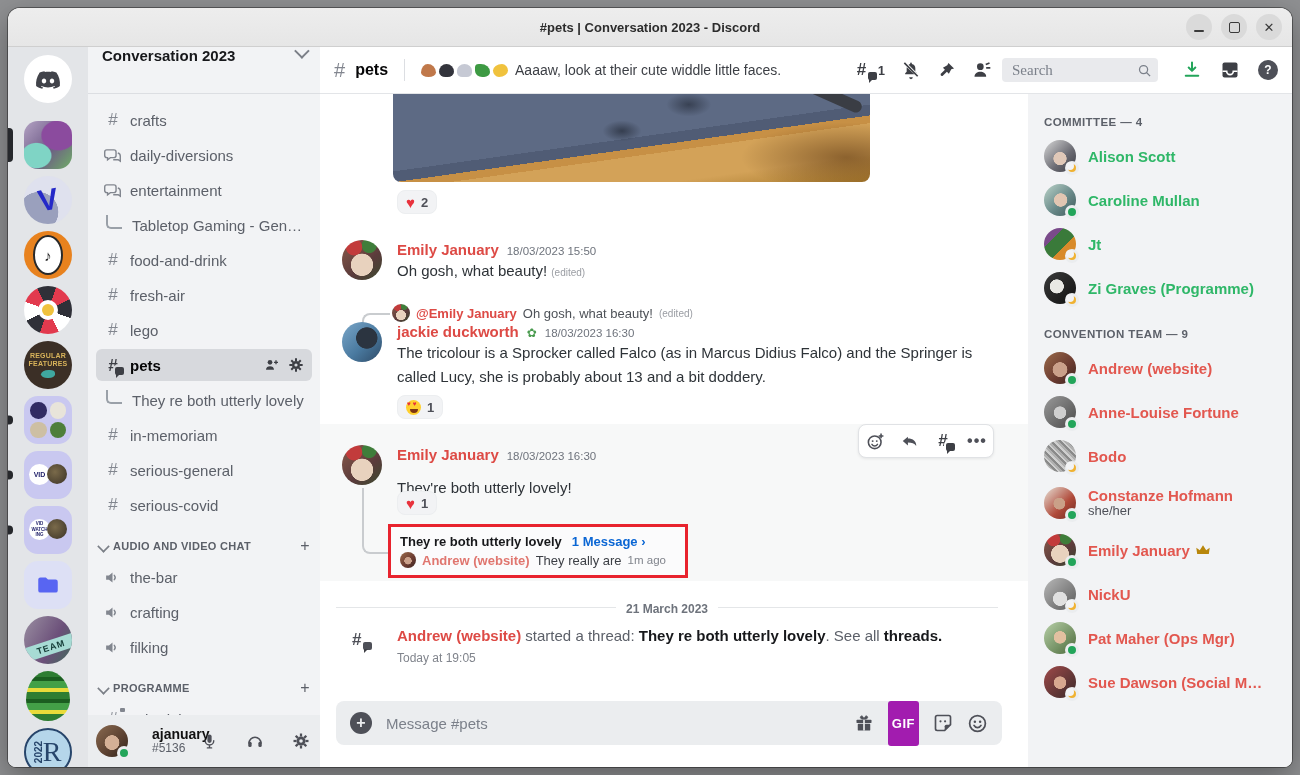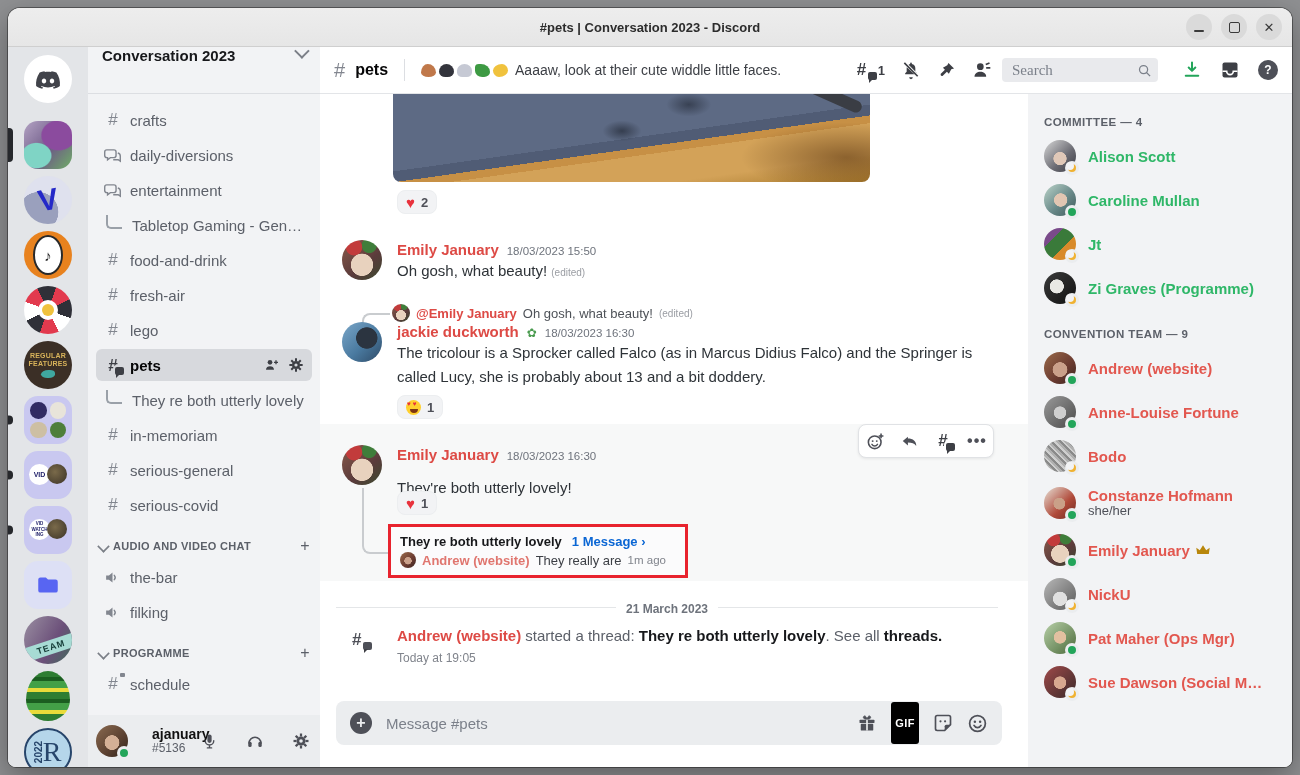--- a/index.html
+++ b/index.html
@@ -143,21 +143,21 @@
   .sysline{position:absolute;left:77px;top:533px;font-size:15px;color:#5c6069;white-space:pre-wrap}
   .sysline .sname{font-weight:bold;color:#dd4a45}
   .sysline .sbold{font-weight:bold;color:#17181b}
   .systime{position:absolute;left:77px;top:557px;font-size:12px;color:#80848c}
   .inputwrap{flex:0 0 auto;padding:2px 26px 22px 16px}
   .inputbox{height:44px;background:#ebedef;border-radius:8px;display:flex;align-items:center;padding:0 14px;gap:12px}
   .plus-circle{width:22px;height:22px;border-radius:50%;background:#4e5058;color:#ebedef;font-size:16px;font-weight:bold;display:flex;align-items:center;justify-content:center;flex:none;line-height:1}
   .inputbox input{flex:1;border:0;background:transparent;outline:none;font-size:15px;color:#3c3f45;font-family:"Liberation Sans",sans-serif}
   .inputbox input::placeholder{color:#7b808a}
   .in-ic{display:flex;align-items:center;gap:14px}
-  .gif{background:#000000;color:#fff;font-size:11px;font-weight:bold;border-radius:3px;padding:15px 4px;letter-spacing:.5px}
+  .gif{background:#a21caf;color:#fff;font-size:13px;font-weight:bold;border-radius:3px;padding:15px 4px;letter-spacing:.5px}
   
   .members{width:240px;flex:0 0 auto;background:#f2f3f5;padding:18px 10px 0 14px;overflow:hidden}
   .mgroup-label{font-size:11.5px;font-weight:bold;letter-spacing:.4px;color:#5c6069;margin:4px 0 6px 2px}
   .mrow{display:flex;align-items:center;gap:12px;height:44px;padding:0 2px;border-radius:6px}
   .mrow .avtr{position:relative;width:32px;height:32px;border-radius:50%;flex:none}
   .mrow .mn{font-size:15px;font-weight:bold;white-space:nowrap;overflow:hidden;text-overflow:ellipsis}
   .g-green .mn{color:#2fb768}
   .g-red .mn{color:#e2574f}
   .pronouns{font-size:13px;color:#4e5058;font-weight:normal;line-height:1.1}
   .namecol{display:flex;flex-direction:column;justify-content:center;min-width:0}
@@ -385,20 +385,29 @@
           <span class="plus">+</span>
         </div>
         <div class="ch">
           <span class="glyph">
                 <svg viewBox="0 0 24 24" width="17" height="17">
                   <path fill="#82868f" d="M3 9v6h4l5 4V5L7 9H3z"></path>
                   <path d="M14.5 9a4.5 4.5 0 0 1 0 6" fill="none" stroke="#82868f" stroke-width="2" stroke-linecap="round"></path>
                 </svg>
               </span>
           <span class="lbl">the-bar</span>
+            </div>
+        <div class="ch">
+          <span class="glyph">
+                <svg viewBox="0 0 24 24" width="17" height="17">
+                  <path fill="#82868f" d="M3 9v6h4l5 4V5L7 9H3z"></path>
+                  <path d="M14.5 9a4.5 4.5 0 0 1 0 6" fill="none" stroke="#82868f" stroke-width="2" stroke-linecap="round"></path>
+                </svg>
+              </span>
+          <span class="lbl">crafting</span>
             </div>
         <div class="ch">
           <span class="glyph">
                 <svg viewBox="0 0 24 24" width="17" height="17">
                   <path fill="#82868f" d="M3 9v6h4l5 4V5L7 9H3z"></path>
                   <path d="M14.5 9a4.5 4.5 0 0 1 0 6" fill="none" stroke="#82868f" stroke-width="2" stroke-linecap="round"></path>
                 </svg>
               </span>
           <span class="lbl">filking</span>
             </div>

